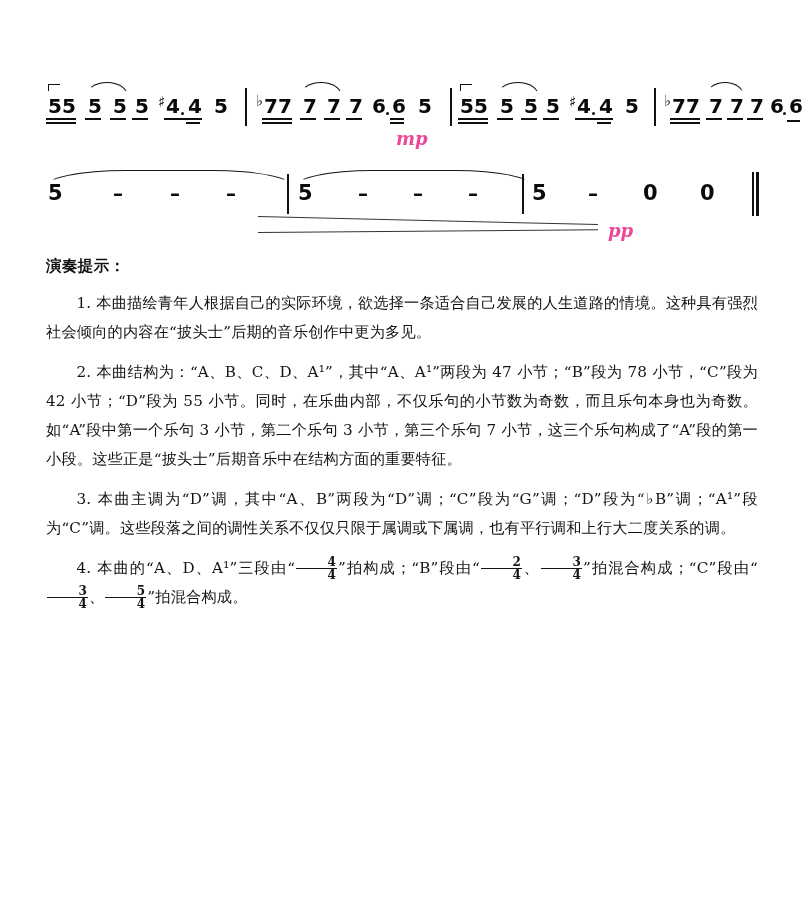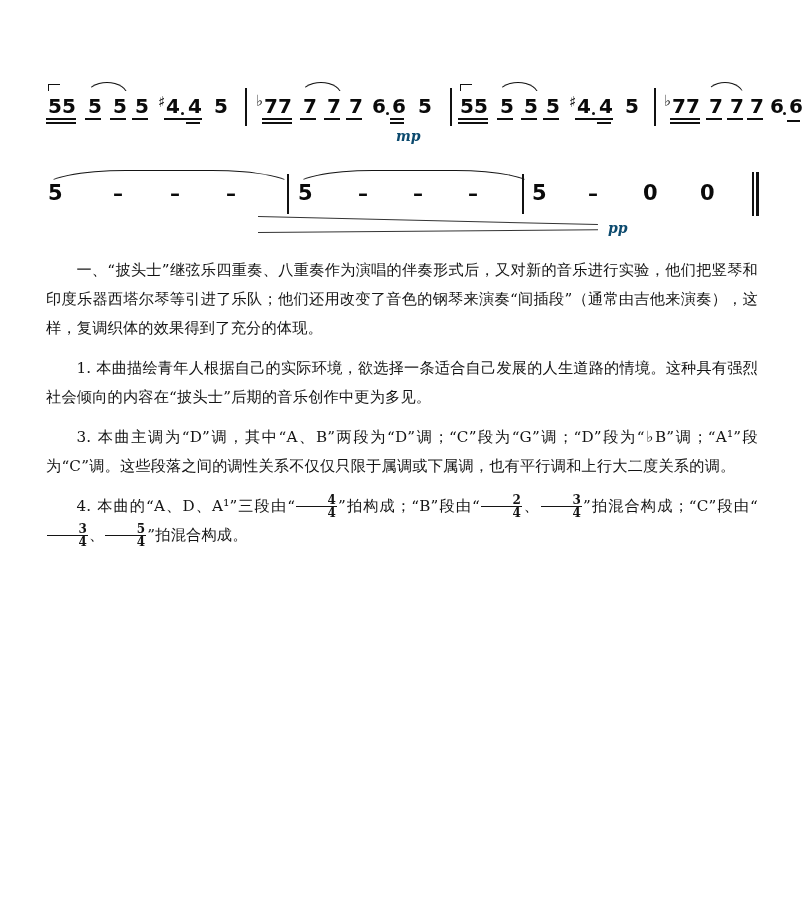--- a/index.html
+++ b/index.html
@@ -124,22 +124,22 @@
     width: 11px;
     height: 6px;
   }
 
   
   .dynamic {
     position: absolute;
     font-family: "DejaVu Serif", "Liberation Serif", serif;
     font-style: italic;
     font-weight: 700;
-    font-size: 14px;
-    color: #0c4a6e;
+    font-size: 18px;
+    color: #ec4899;
   }
 
   
   .hairpin {
     position: absolute;
   }
   .hairpin .up, .hairpin .dn {
     position: absolute;
     left: 0;
     width: 100%;
@@ -353,20 +353,21 @@
       <div class="up" style="top:2px; transform: rotate(1.35deg);"></div>
       <div class="dn" style="top:18px; transform: rotate(-0.45deg);"></div>
     </div>
 
     <span class="dynamic" style="left:608px; top:62px;">pp</span>
   </div>
 </div>
 
 <div class="body-text">
 
-
-  <p class="para">一、“披头士”继弦乐四重奏、八重奏作为演唱的伴奏形式后，又对新的音乐进行实验，他们把竖琴和印度乐器西塔尔琴等引进了乐队；他们还用改变了音色的钢琴来演奏“间插段”（通常由吉他来演奏），这样，复调织体的效果得到了充分的体现。</p>
+  <div class="heading">演奏提示：</div>
+
   <p class="para sub">1. 本曲描绘青年人根据自己的实际环境，欲选择一条适合自己发展的人生道路的情境。这种具有强烈社会倾向的内容在“披头士”后期的音乐创作中更为多见。</p>
+  <p class="para sub">2. 本曲结构为：“A、B、C、D、A¹”，其中“A、A¹”两段为 47 小节；“B”段为 78 小节，“C”段为 42 小节；“D”段为 55 小节。同时，在乐曲内部，不仅乐句的小节数为奇数，而且乐句本身也为奇数。如“A”段中第一个乐句 3 小节，第二个乐句 3 小节，第三个乐句 7 小节，这三个乐句构成了“A”段的第一小段。这些正是“披头士”后期音乐中在结构方面的重要特征。</p>
   <p class="para sub">3. 本曲主调为“D”调，其中“A、B”两段为“D”调；“C”段为“G”调；“D”段为“♭B”调；“A¹”段为“C”调。这些段落之间的调性关系不仅仅只限于属调或下属调，也有平行调和上行大二度关系的调。</p>
 
   <p class="para sub"><span>4. 本曲的“A、D、A¹”三段由“</span><span class="frac"><span class="num">4</span><span class="den">4</span></span><span>”拍构成；“B”段由“</span><span class="frac"><span class="num">2</span><span class="den">4</span></span><span>、</span><span class="frac"><span class="num">3</span><span class="den">4</span></span><span>”拍混合构成；“C”段由“</span><span class="frac"><span class="num">3</span><span class="den">4</span></span><span>、</span><span class="frac"><span class="num">5</span><span class="den">4</span></span><span>”拍混合构成。</span></p>
 
 </div>
 
 </body></html>

